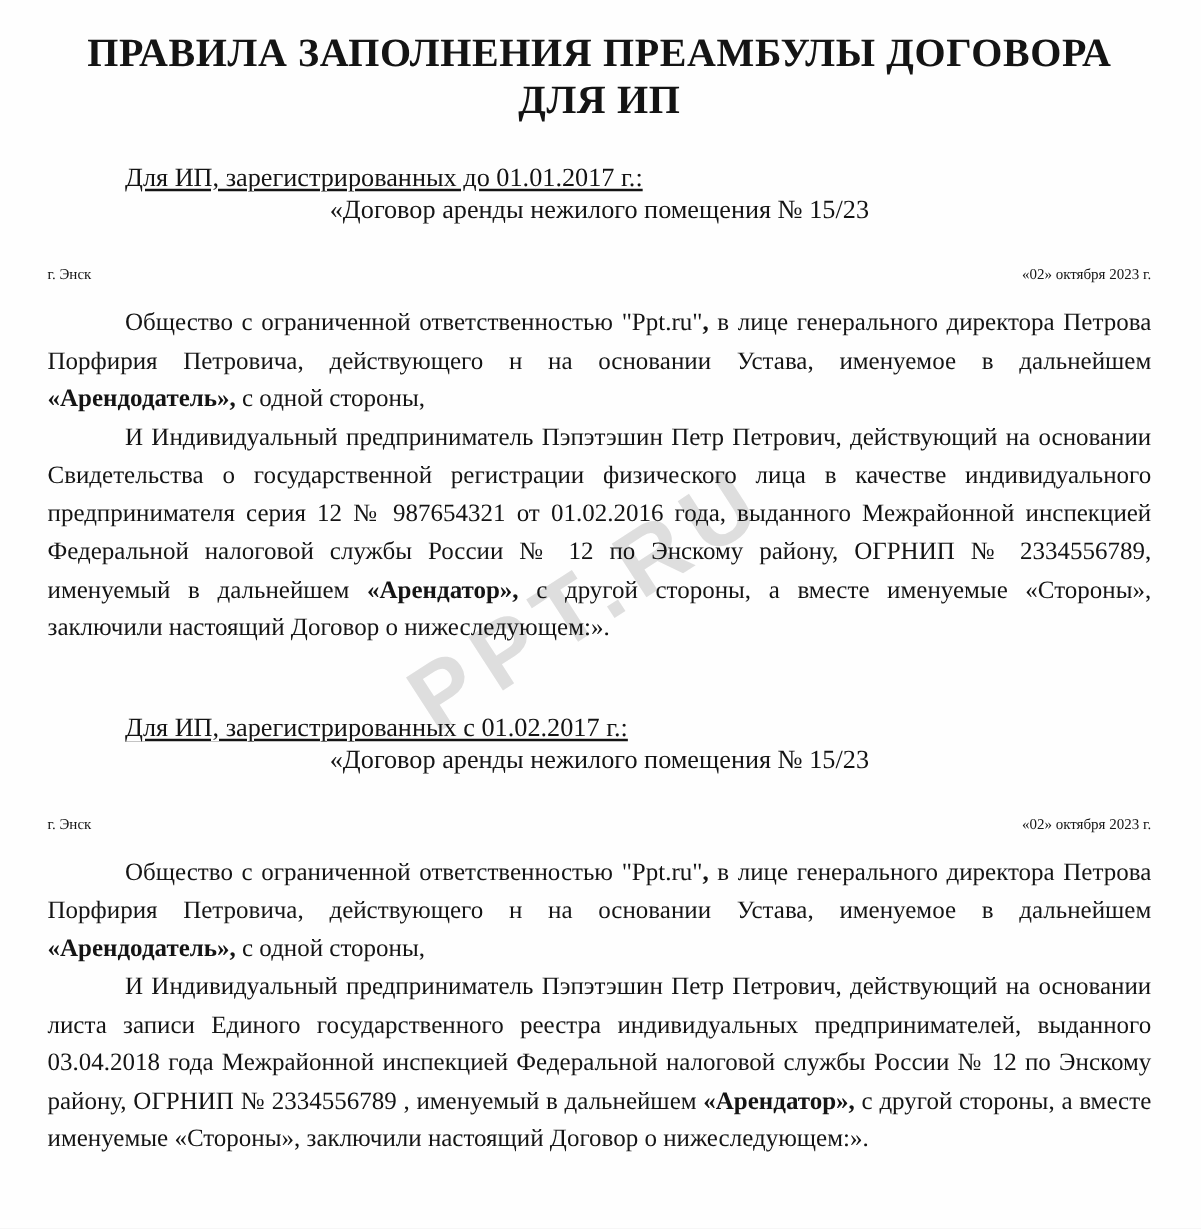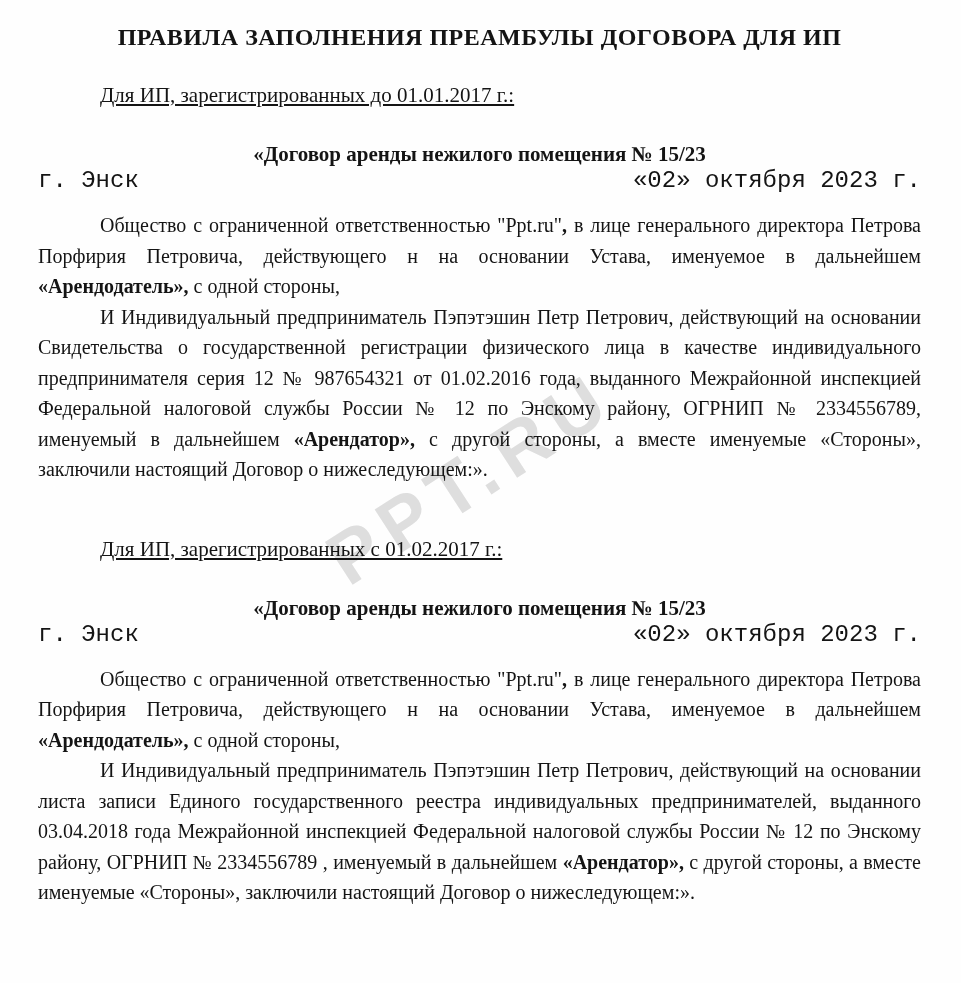--- a/index.html
+++ b/index.html
@@ -30,42 +30,41 @@
     font-size: 74px;
     letter-spacing: 10px;
     color: #d9d9d9;
     opacity: 0.85;
     user-select: none;
     white-space: nowrap;
   }
   .doc-title {
     margin: 0;
     padding-top: 24px;
-    font-size: 24px;
+    font-size: 32px;
     font-weight: bold;
     text-align: center;
     letter-spacing: 0.5px;
   }
   .section-heading {
     margin: 32px 0 0 62px;
     font-size: 21px;
     font-weight: normal;
     text-decoration: underline;
   }
   .contract-title {
-    margin-top: 34px;
     font-size: 21px;
-    font-weight: bold;
+    font-weight: normal;
     text-align: center;
   }
   .date-row {
+    margin-top: 32px;
     display: flex;
     justify-content: space-between;
-    font-size: 24px;
-    font-family: Liberation Mono, monospace;
+    font-size: 12px;
   }
   .paras { margin-top: 16px; }
   .paras p {
     margin: 0;
     font-size: 20px;
     line-height: 30.5px;
     text-align: justify;
     text-indent: 62px;
   }
   .b { font-weight: bold; }

